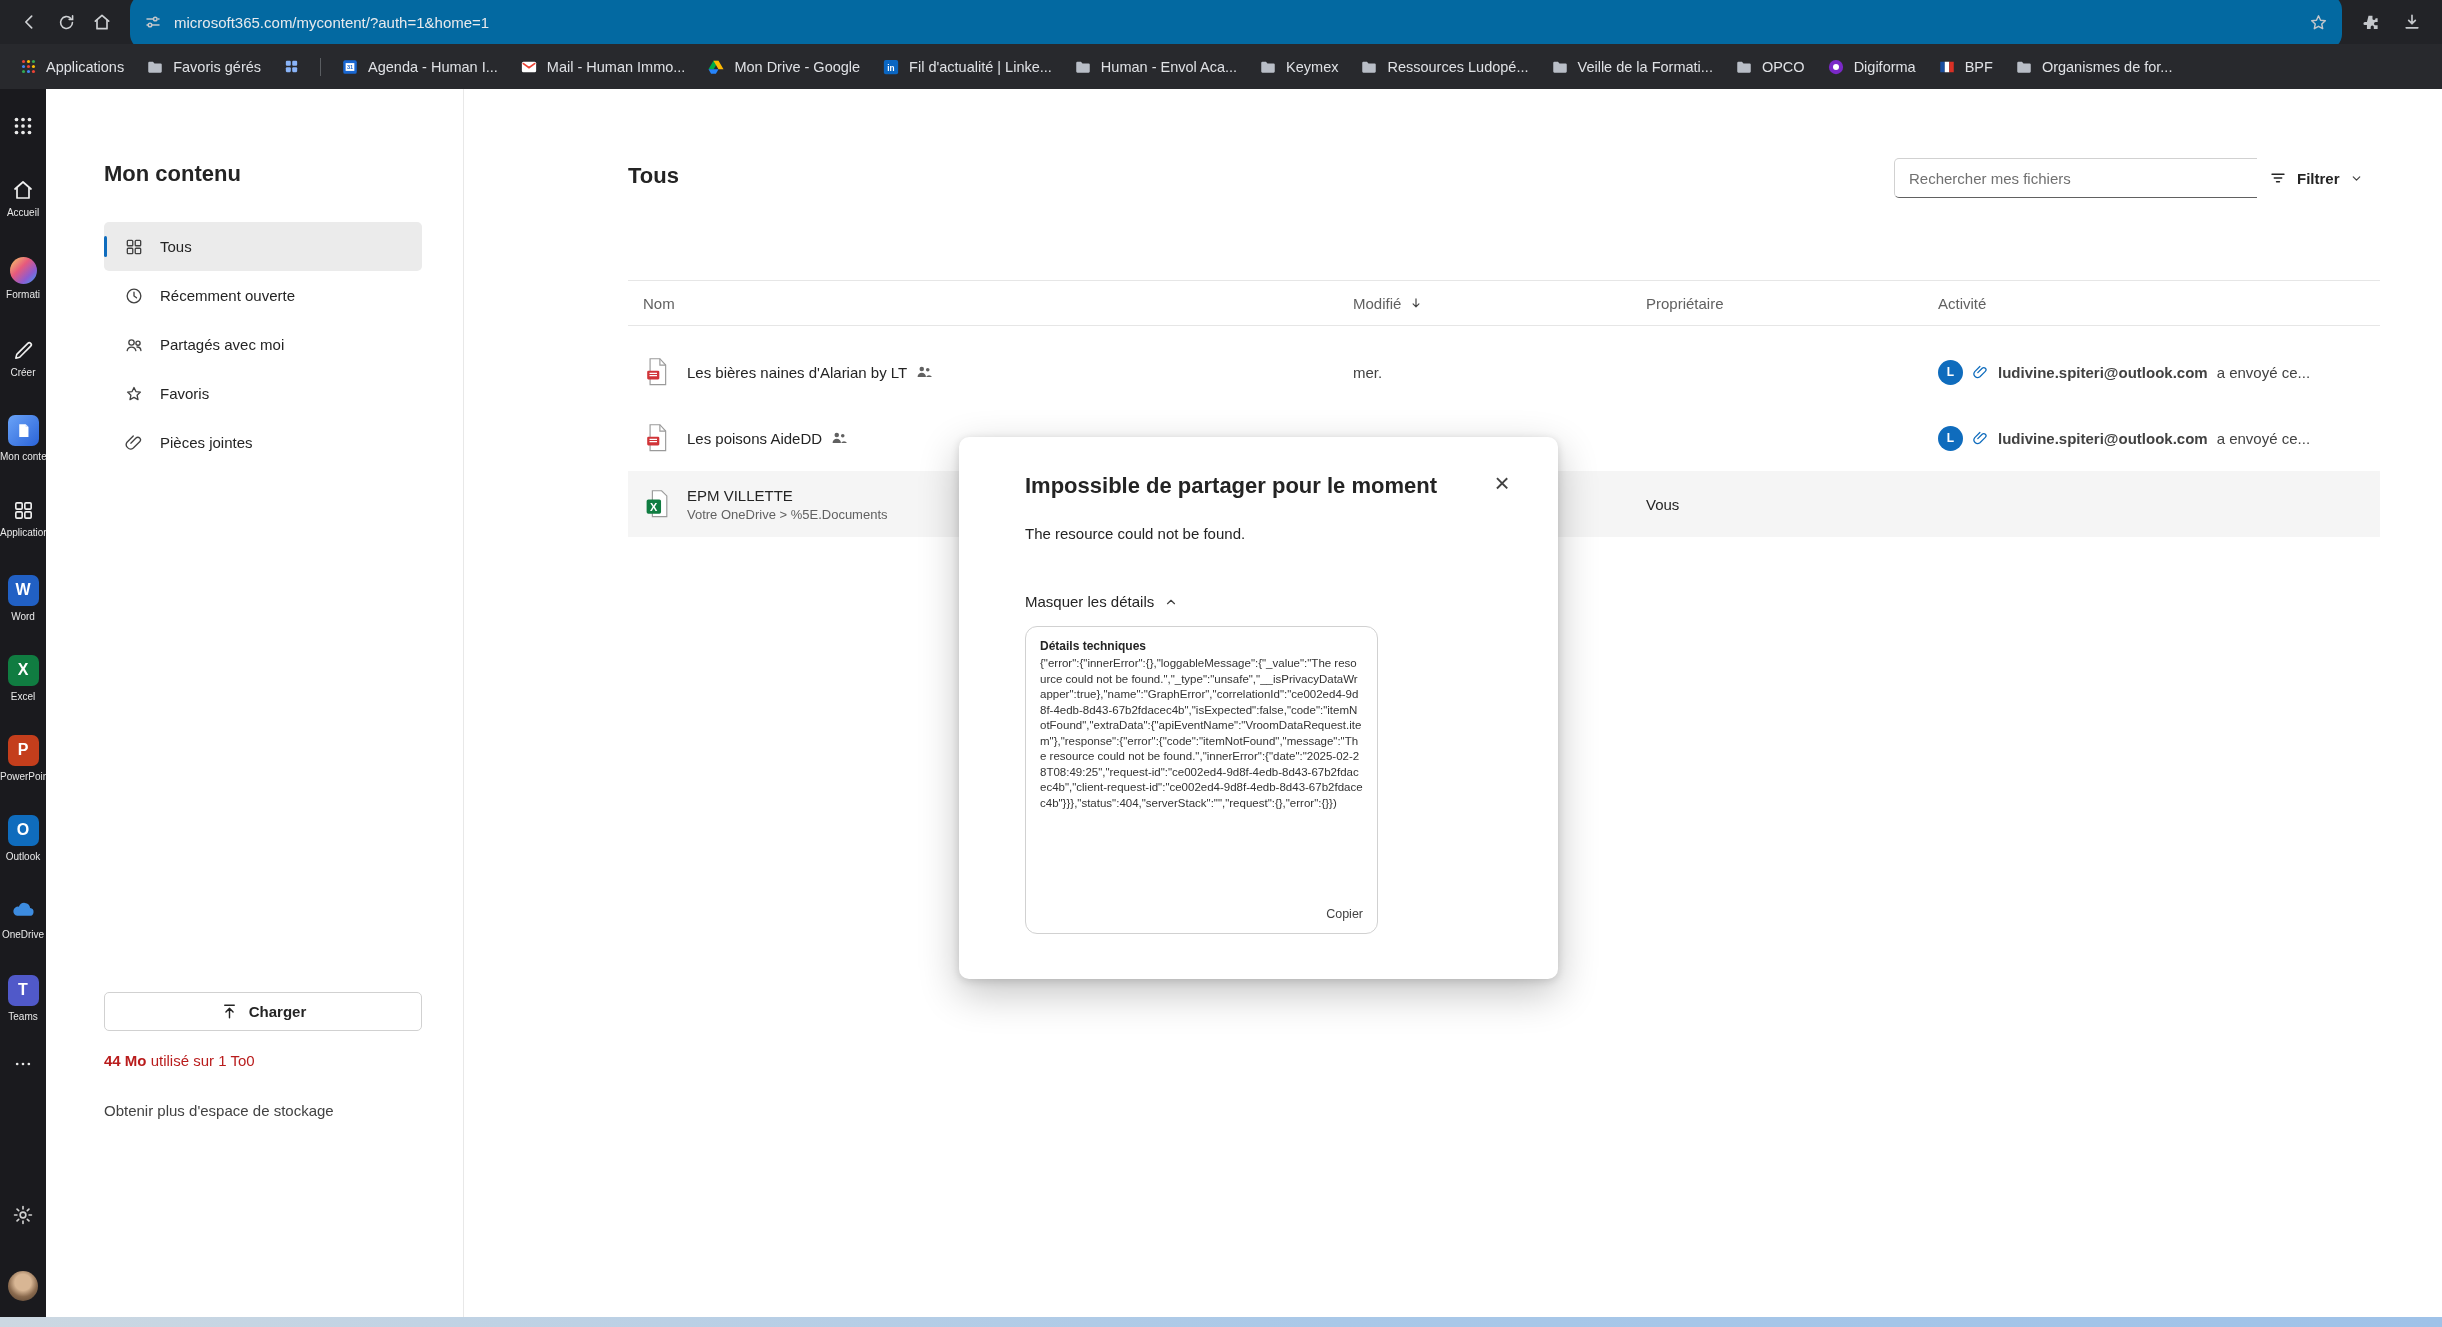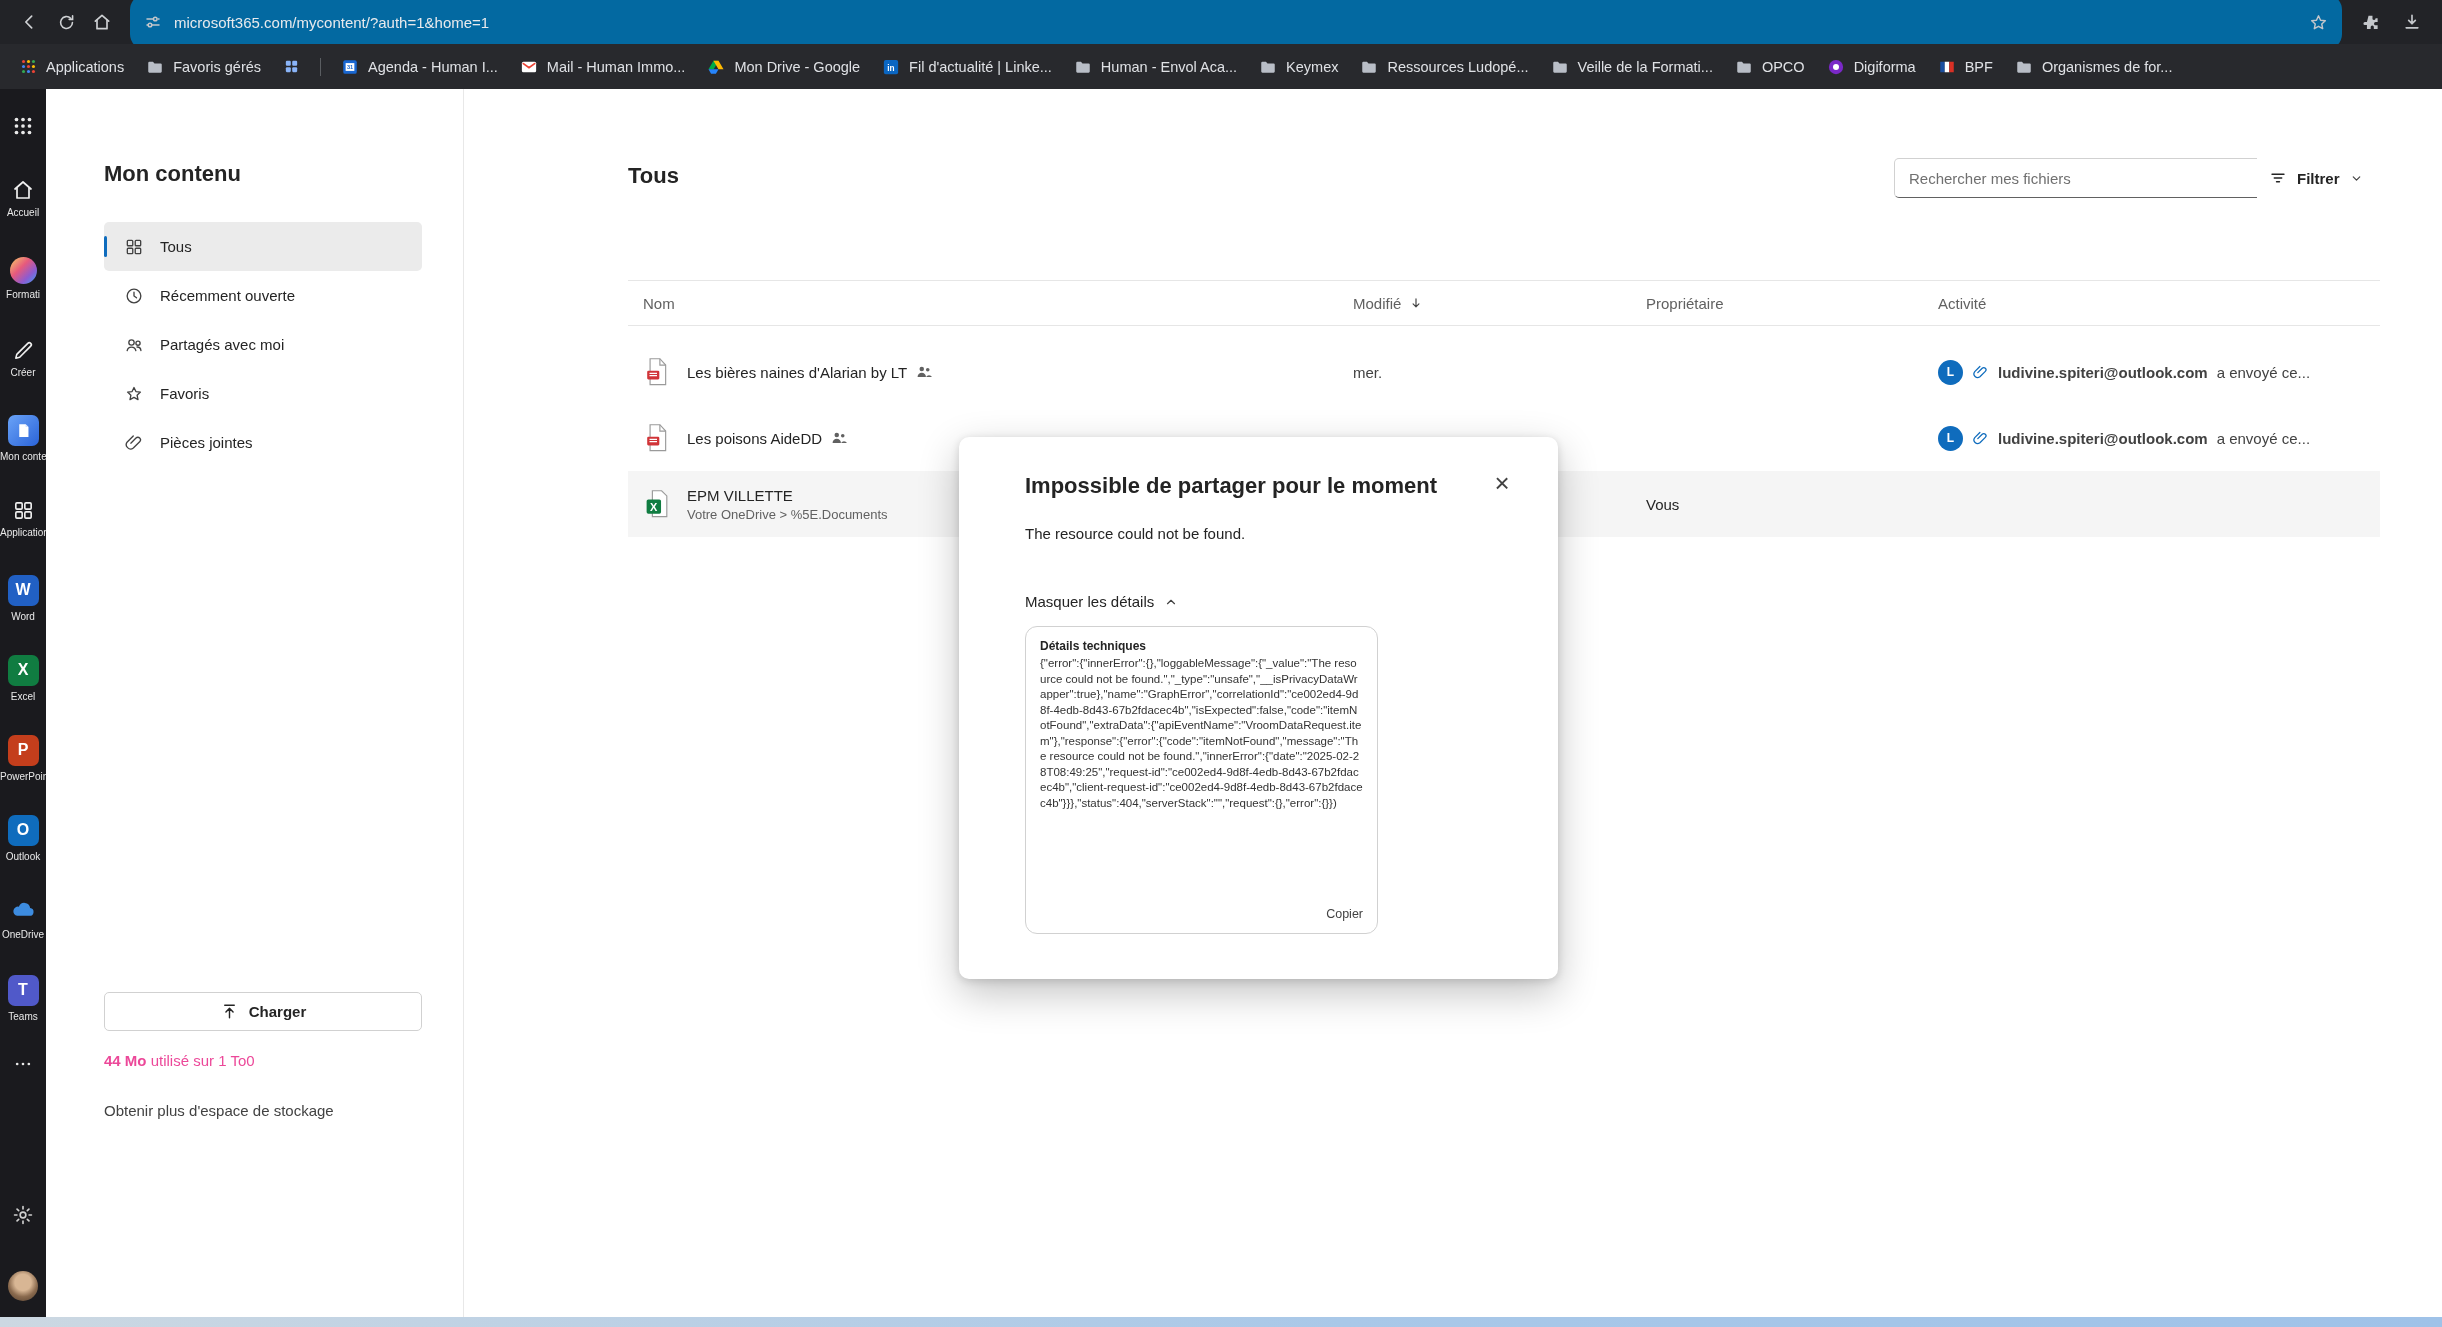--- a/index.html
+++ b/index.html
@@ -44,21 +44,21 @@
     border-right:1px solid #e8e8e8;box-sizing:border-box}
   .sb-title{position:absolute;left:58px;top:72px;font-size:22px;font-weight:700;color:#242424}
   .sb-nav{position:absolute;left:58px;top:133px;width:318px;display:flex;flex-direction:column}
   .sb-item{position:relative;height:49px;border-radius:5px;display:flex;align-items:center;gap:16px;
     padding-left:20px;font-size:15px;color:#242424;box-sizing:border-box}
   .sb-item.sel{background:#ebebeb}
   .sb-item.sel::before{content:"";position:absolute;left:0;top:14px;width:3px;height:21px;border-radius:2px;background:#0f6cbd}
   .sb-upload{position:absolute;left:58px;top:903px;width:318px;height:39px;border:1px solid #d1d1d1;
     border-radius:5px;background:#fff;display:flex;align-items:center;justify-content:center;gap:10px;
     font-size:15px;font-weight:600;color:#242424;box-sizing:border-box}
-  .sb-storage{position:absolute;left:58px;top:963px;font-size:15px;color:#ec4899}
+  .sb-storage{position:absolute;left:58px;top:963px;font-size:15px;color:#b91c1c}
   .sb-storage b{font-weight:700}
   .sb-link{position:absolute;left:58px;top:1013px;font-size:15px;color:#424242}
 
   
   .main{position:absolute;left:464px;top:89px;width:1978px;height:1228px;background:#fff}
   .main-title{position:absolute;left:164px;top:74px;font-size:22px;font-weight:700;color:#242424}
   .search{position:absolute;left:1430px;top:69px;width:404px;height:40px;box-sizing:border-box;
     border:1px solid #d1d1d1;border-bottom:1px solid #616161;border-radius:5px;padding:0 14px;
     font-size:15px;color:#242424;background:#fff;font-family:"Liberation Sans",sans-serif}
   .search::placeholder{color:#707070}

